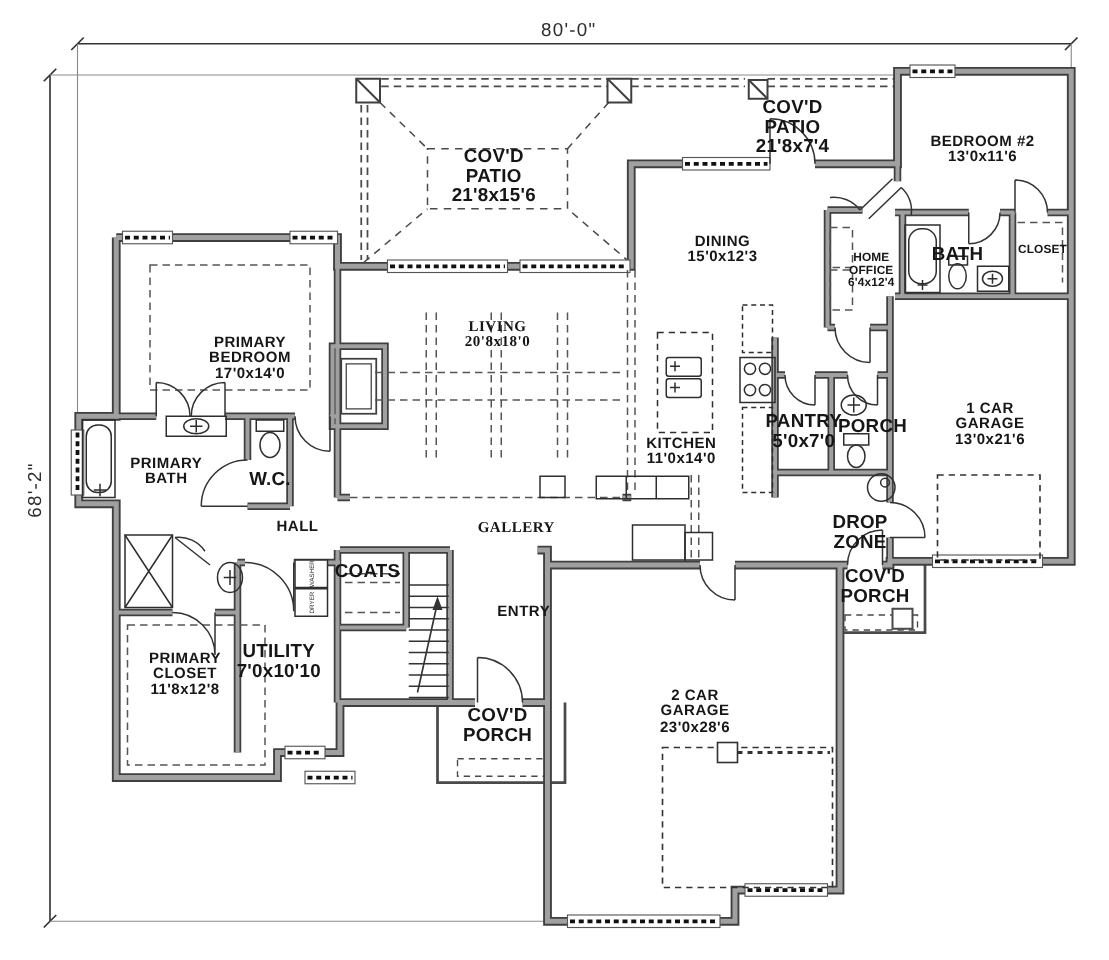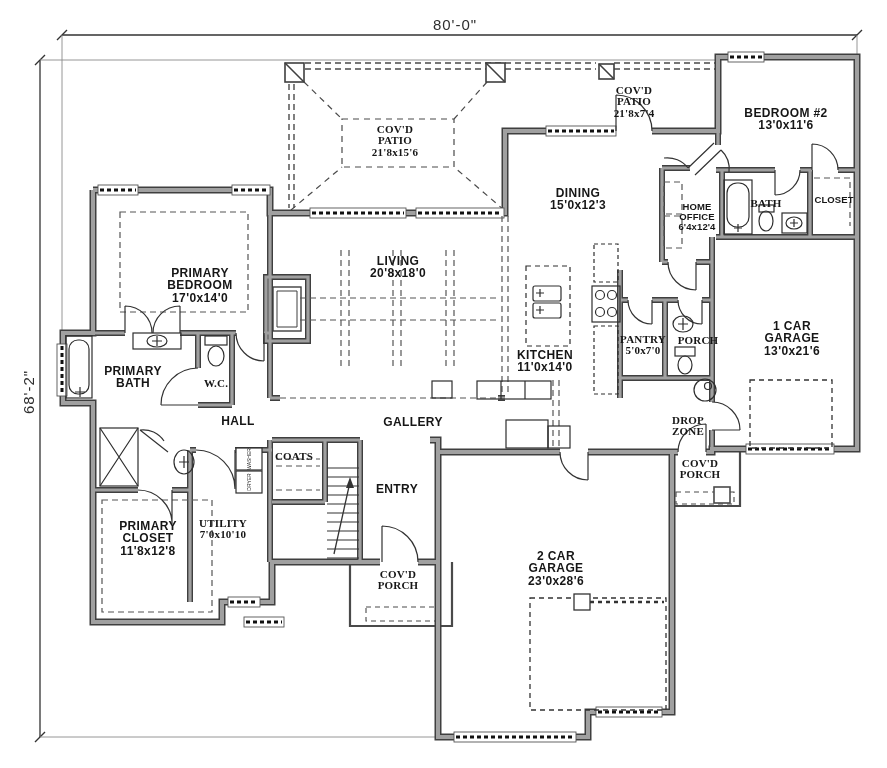--- a/index.html
+++ b/index.html
@@ -3,21 +3,21 @@
 <meta charset="utf-8">
 <style>
   html,body{margin:0;padding:0;background:#fff;}
   #canvas{position:relative;width:887px;height:768px;background:#ffffff;overflow:hidden;
           font-family:"Liberation Sans",sans-serif;}
   #plan-svg{position:absolute;left:0;top:0;}
   .lbl{position:absolute;transform:translate(-50%,-50%);text-align:center;
        font:700 12px/1.04 "Liberation Sans",sans-serif;color:#161616;
        letter-spacing:.4px;white-space:nowrap;}
   .lbl .ln{display:block;}
-  .lbl.sm{font-size:11px;letter-spacing:.2px;font-family:Liberation Serif, serif;}
+  .lbl.sm{font-size:15px;letter-spacing:.2px;}
   .lbl.xs{font-size:9.5px;letter-spacing:.1px;}
   .dim{position:absolute;transform:translate(-50%,-50%);
        font:400 15px "Liberation Sans",sans-serif;color:#2e2e2e;letter-spacing:1px;}
   .dim.vert{transform:translate(-50%,-50%) rotate(-90deg);}
 </style>
 </head>
 <body>
 
 <div id="canvas">
 
@@ -244,21 +244,21 @@
   <span class="ln">BATH</span>
 </div>
 <div class="lbl xs" style="left:834px;top:200px;">
   <span class="ln">CLOSET</span>
 </div>
 <div class="lbl" style="left:200px;top:286px;">
   <span class="ln">PRIMARY</span>
   <span class="ln">BEDROOM</span>
   <span class="ln">17'0x14'0</span>
 </div>
-<div class="lbl" style="left:398px;top:267px;">
+<div class="lbl" style="left:398px;top:267px;font-family:Liberation Serif, serif;">
   <span class="ln">LIVING</span>
   <span class="ln">20'8x18'0</span>
 </div>
 <div class="lbl" style="left:545px;top:361px;">
   <span class="ln">KITCHEN</span>
   <span class="ln">11'0x14'0</span>
 </div>
 <div class="lbl sm" style="left:643px;top:345px;">
   <span class="ln">PANTRY</span>
   <span class="ln">5'0x7'0</span>
@@ -274,35 +274,35 @@
 <div class="lbl" style="left:133px;top:377px;">
   <span class="ln">PRIMARY</span>
   <span class="ln">BATH</span>
 </div>
 <div class="lbl sm" style="left:216px;top:384px;">
   <span class="ln">W.C.</span>
 </div>
 <div class="lbl" style="left:238px;top:421px;">
   <span class="ln">HALL</span>
 </div>
-<div class="lbl" style="left:413px;top:422px;">
+<div class="lbl" style="left:413px;top:422px;font-family:Liberation Serif, serif;">
   <span class="ln">GALLERY</span>
 </div>
 <div class="lbl sm" style="left:656px;top:426px;margin-left:32px;">
   <span class="ln">DROP</span>
   <span class="ln">ZONE</span>
 </div>
 <div class="lbl sm" style="left:294px;top:457px;">
   <span class="ln">COATS</span>
 </div>
 <div class="lbl sm" style="left:700px;top:469px;">
   <span class="ln">COV'D</span>
   <span class="ln">PORCH</span>
 </div>
-<div class="lbl" style="left:397px;top:489px;">
+<div class="lbl" style="left:419px;top:489px;">
   <span class="ln">ENTRY</span>
 </div>
 <div class="lbl" style="left:148px;top:539px;">
   <span class="ln">PRIMARY</span>
   <span class="ln">CLOSET</span>
   <span class="ln">11'8x12'8</span>
 </div>
 <div class="lbl sm" style="left:223px;top:529px;text-align:center;">
   <span class="ln">UTILITY</span>
   <span class="ln">7'0x10'10</span>

